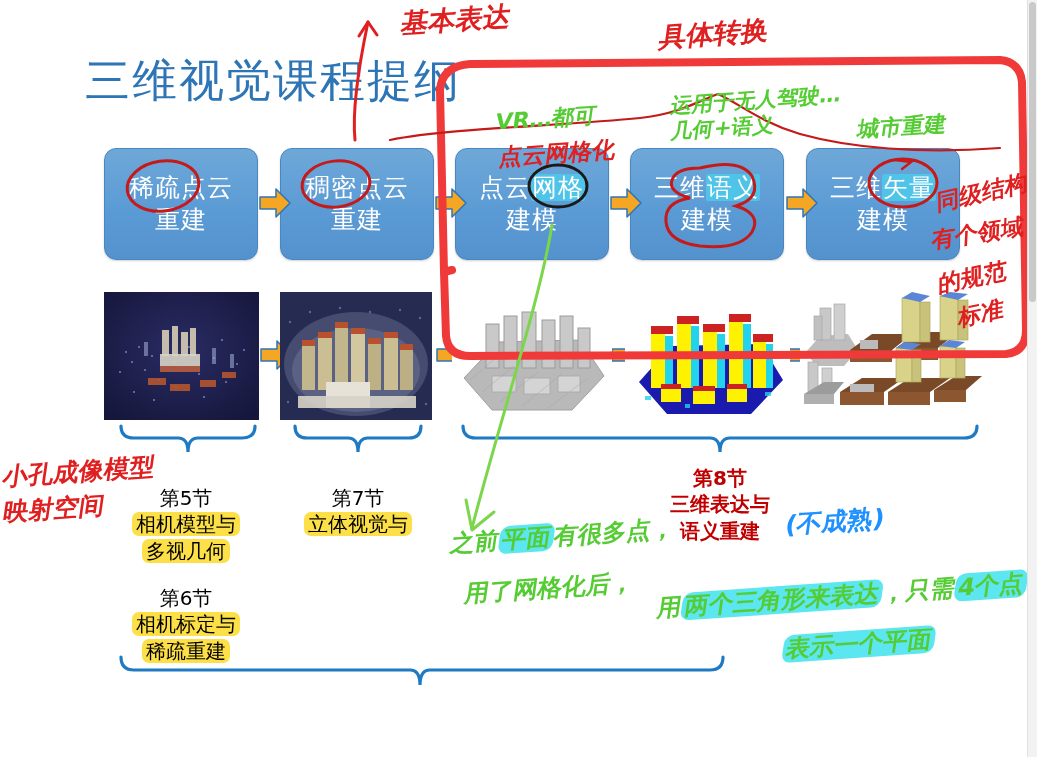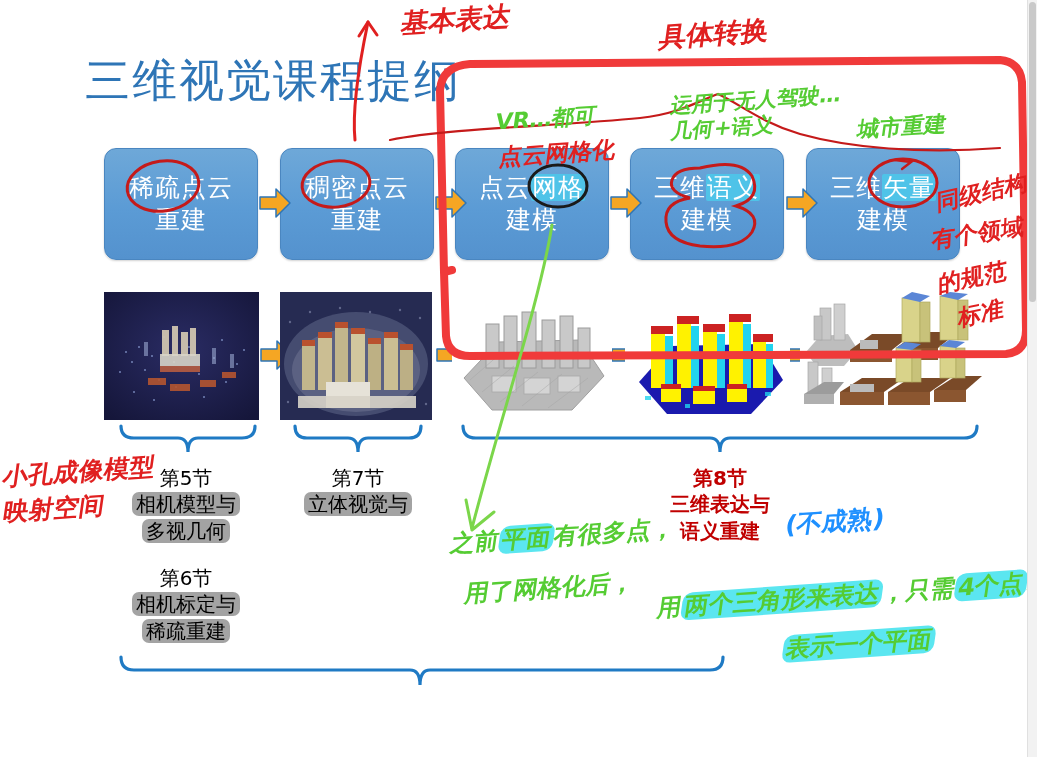--- a/index.html
+++ b/index.html
@@ -51,24 +51,24 @@
   .t5{left:800px;width:182px;}
   .thumb svg{display:block;}
 
   
   .brace{position:absolute;}
   .brace svg{display:block;}
 
   
   .sec{position:absolute;text-align:center;line-height:1.32;
        font-family:"DejaVu Sans","Liberation Sans",sans-serif;}
-  .sec .num{font-size:20px;color:#000;}
+  .sec .num{font-size:20px;color:#000;margin-top:20px;}
   .sec .nm-red{font-size:20px;color:#C00000;font-weight:bold;}
   .sec .name{font-size:20px;color:#000;}
-  .hl-yellow{background:#a3a3a3;border-radius:7px;padding:0 4px;}
+  .hl-yellow{background:#fde047;border-radius:7px;padding:0 4px;}
   .mag{color:#C21E8A;}
 
   .s5{left:116px;top:465px;width:140px;}
   .s6{left:116px;top:565px;width:140px;}
   .s7{left:288px;top:465px;width:140px;}
   .s8{left:620px;top:465px;width:200px;}
   .s9{left:300px;top:700px;width:440px;font-size:20px;}
 
   
   .ink{position:absolute;left:0;top:0;width:1037px;height:757px;pointer-events:none;}

